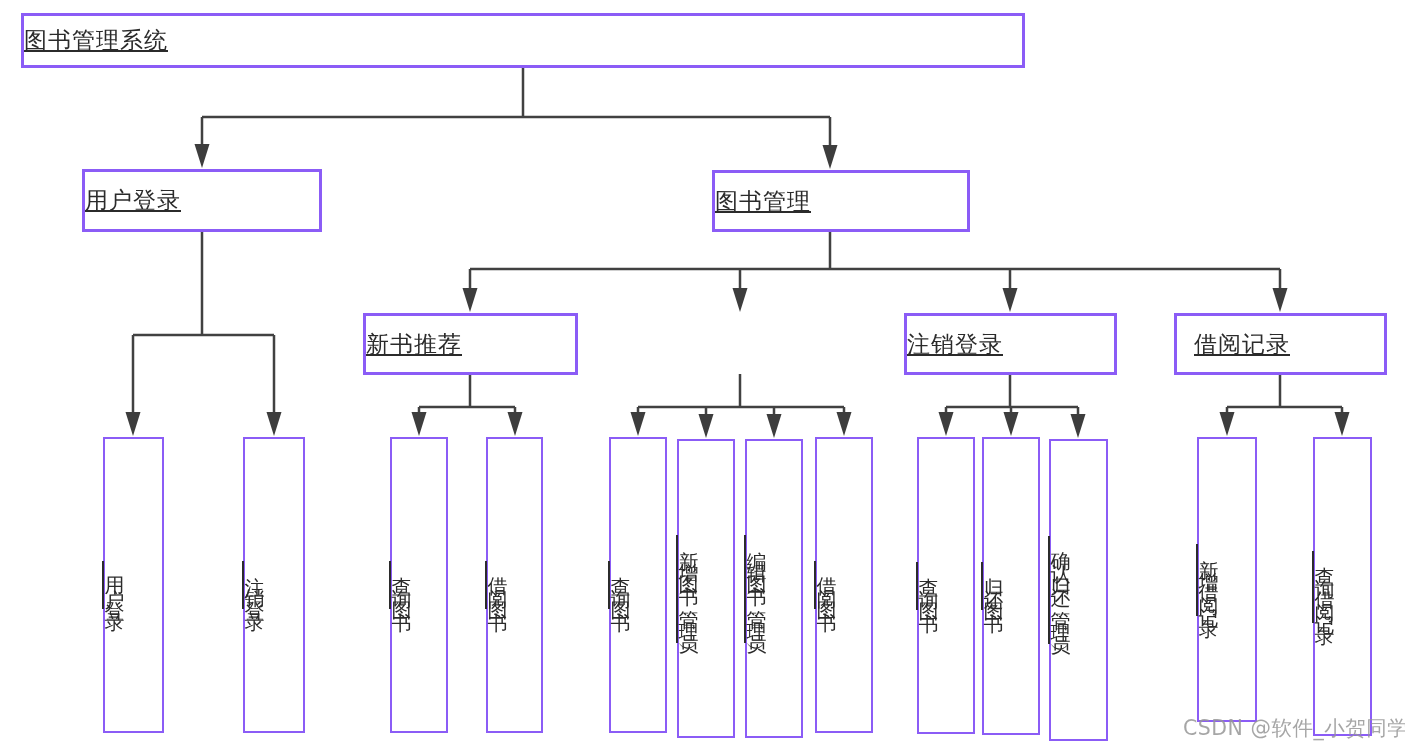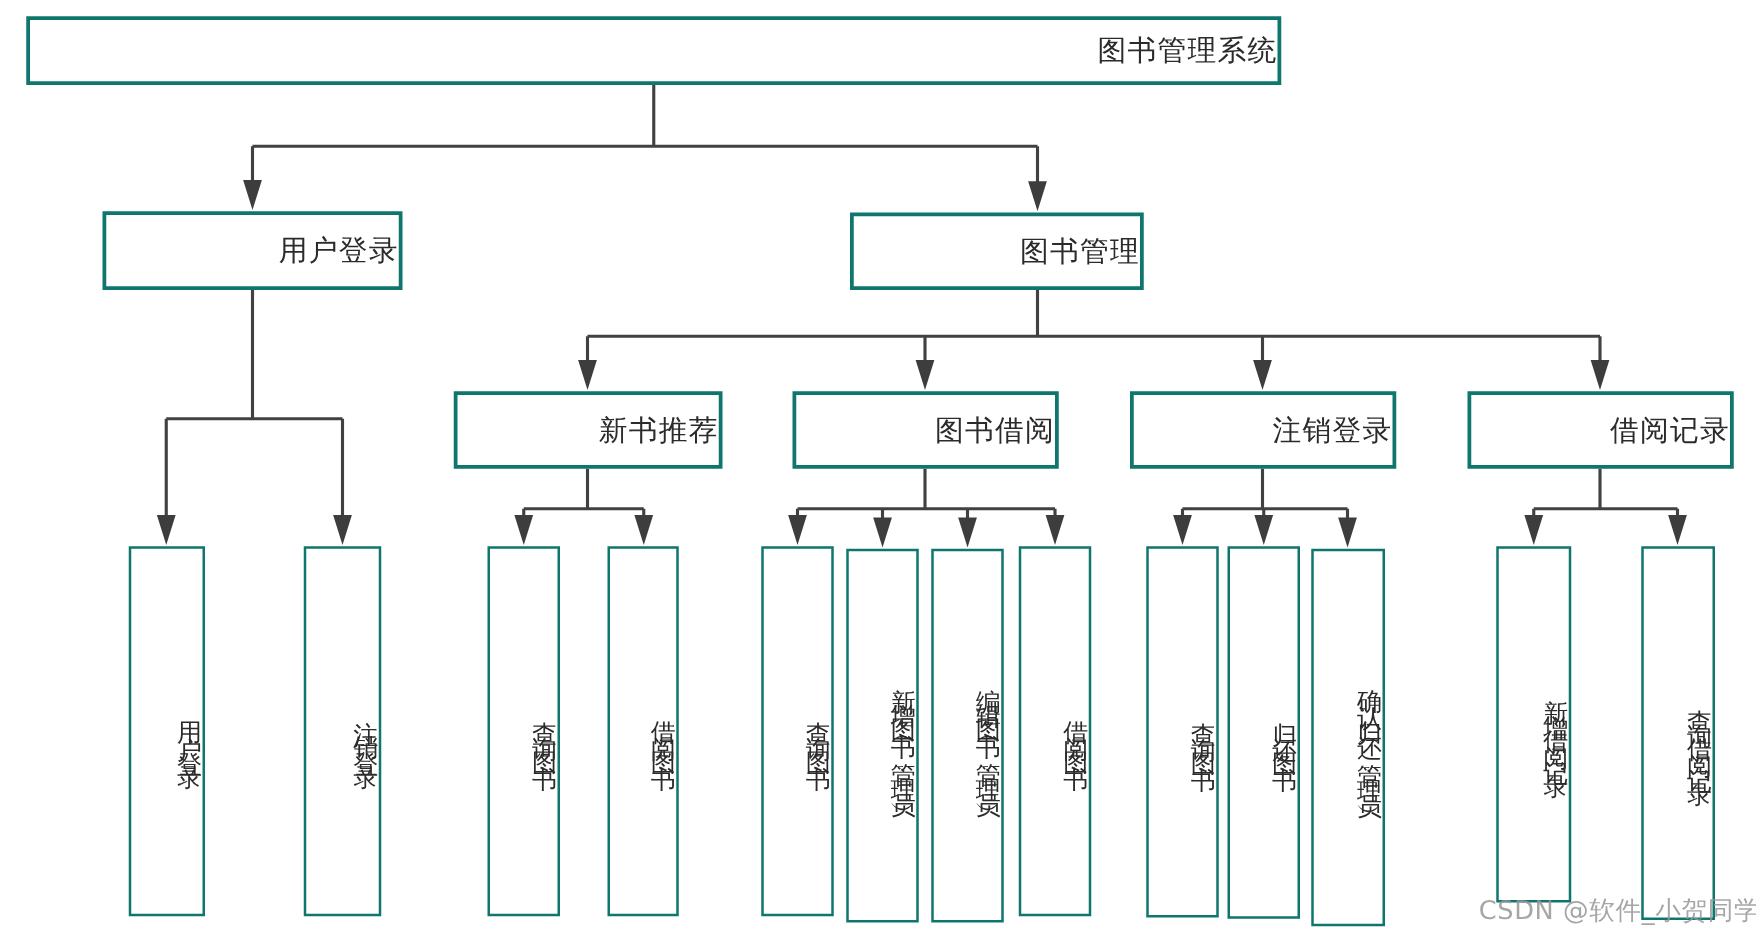--- a/index.html
+++ b/index.html
@@ -8,24 +8,25 @@
     width:1405px;height:747px;
     background:#ffffff;
     font-family:"DejaVu Sans","Liberation Sans",sans-serif;
     overflow:hidden;
   }
   svg.connectors{position:absolute;left:0;top:0;z-index:1;}
   .node{
     position:absolute;
     box-sizing:border-box;
     background:#ffffff;
-    border:3px solid #0f766e;
-    display:flex;align-items:center;justify-content:flex-end;
+    border:3px solid #8b5cf6;
+    display:flex;align-items:center;justify-content:flex-start;
     color:#2b2b2b;
     z-index:2;
+    text-decoration:underline;
   }
   .node.h{font-size:23px;letter-spacing:1px;}
   .node.v{border-width:2.5px;}
   .node.v .vtext{
     writing-mode:vertical-rl;
     text-orientation:mixed;
     font-size:20px;
     letter-spacing:12px;
     line-height:1;
     color:#2b2b2b;
@@ -85,29 +86,26 @@
     </g>
   </svg>
 
   <div class="node h" style="left:21px;top:13px;width:1004px;height:55px;">
     <span>图书管理系统</span>
   </div>
 
   <div class="node h" style="left:82px;top:169px;width:240px;height:63px;">
     <span>用户登录</span>
   </div>
-  <div class="node h" style="left:680px;top:170px;width:235px;height:62px;">
+  <div class="node h" style="left:712px;top:170px;width:258px;height:62px;">
     <span>图书管理</span>
   </div>
 
   <div class="node h" style="left:363px;top:313px;width:215px;height:62px;">
     <span>新书推荐</span>
-  </div>
-  <div class="node h" style="left:634px;top:313px;width:213px;height:62px;">
-    <span>图书借阅</span>
   </div>
   <div class="node h" style="left:904px;top:313px;width:213px;height:62px;">
     <span>注销登录</span>
   </div>
   <div class="node h" style="left:1174px;top:313px;width:213px;height:62px;padding-left:17px;">
     <span>借阅记录</span>
   </div>
 
   <div class="node v" style="left:103px;top:437px;width:61px;height:296px;">
     <span class="vtext">用户登录</span>

